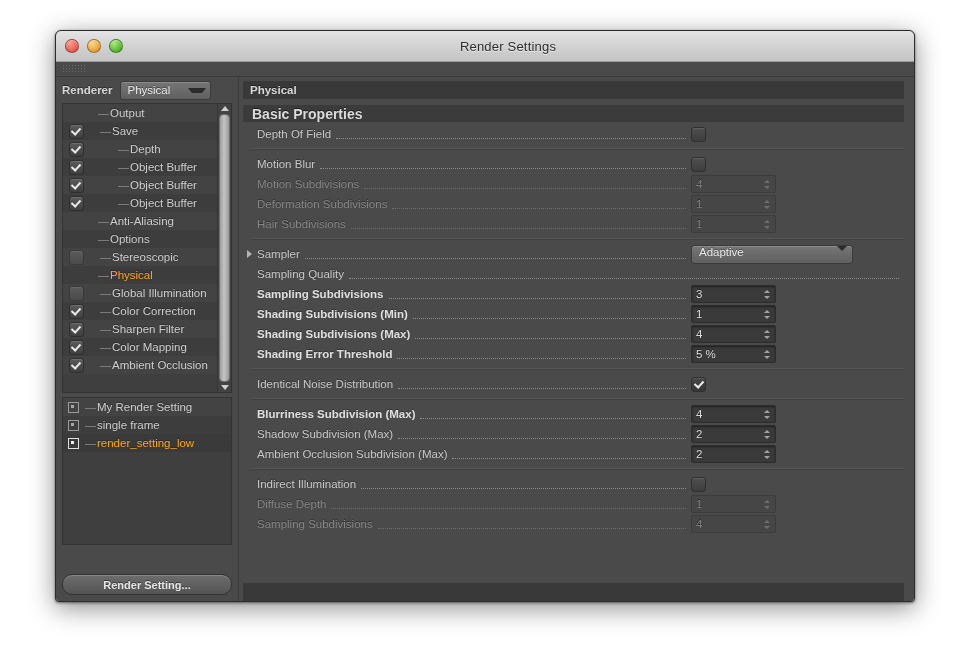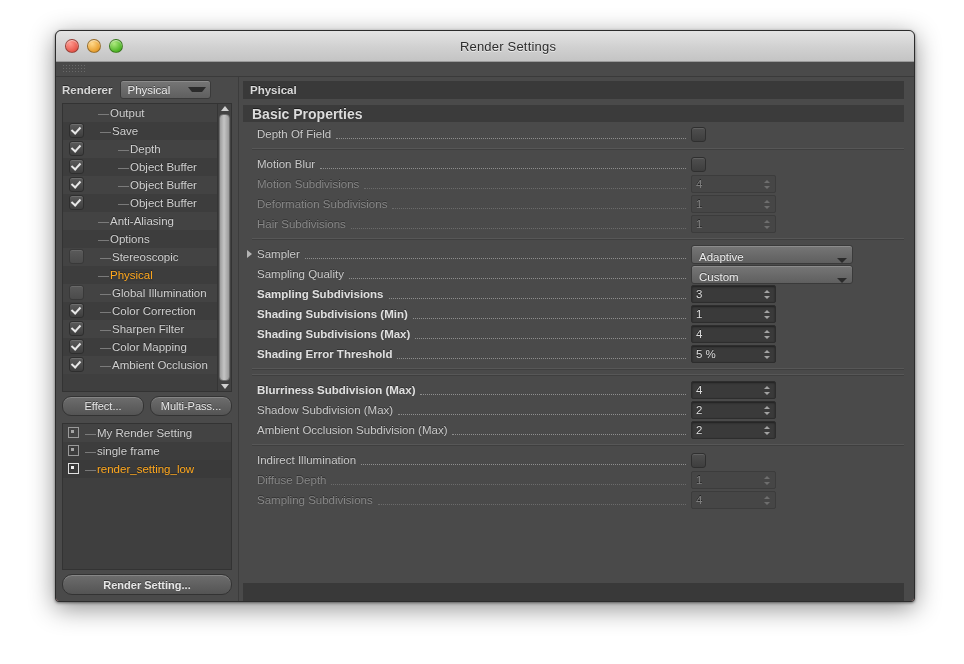--- a/index.html
+++ b/index.html
@@ -409,21 +409,21 @@
   .spin::after  { bottom: 1px; border-top: 3.5px solid #a3a3a3; }
   .numfield.dim .spin::before { border-bottom-color: #6e6e6e; }
   .numfield.dim .spin::after  { border-top-color: #6e6e6e; }
 
   .dropdown {
     width: 148px; height: 17px;
     background: linear-gradient(to bottom,#767676,#5f5f5f);
     border: 1px solid #3a3a3a;
     border-radius: 3px;
     box-shadow: inset 0 1px 0 rgba(255,255,255,0.16);
-    display: flex; align-items: flex-end;
+    display: flex; align-items: flex-start;
     padding: 0 5px 0 7px;
   }
   .dropdown .dv {
     font-size: 11.5px; color: #ececec;
     text-shadow: 0 -1px 0 rgba(0,0,0,0.4);
   }
   .dropdown .darr {
     margin-left: auto;
     width: 0; height: 0;
     border-left: 5px solid transparent;
@@ -570,24 +570,20 @@
                 <span class="tlabel">Ambient Occlusion</span>
               </div>
             </div>
           <div class="vscroll">
             <div class="arrowu"></div>
             <div class="thumb"></div>
             <div class="arrowd"></div>
           </div>
         </div>
 
-        <div id="effectrow">
-          <div class="c4d-btn">Effect...</div>
-          <div class="c4d-btn">Multi-Pass...</div>
-        </div>
 
         <div id="rslist">
             <div class="rsrow">
               <div class="rsicon"></div>
               <span class="tdash">—</span>
               <span class="rslabel">My Render Setting</span>
             </div>
             <div class="rsrow">
               <div class="rsicon"></div>
               <span class="tdash">—</span>
@@ -668,26 +664,20 @@
               <span class="pfield">
                 <div class="dropdown">
                   <span class="dv">Adaptive</span>
                   <span class="darr"></span>
                 </div>
               </span>
             </div>
             <div class="prow">
               <span class="plabel">Sampling Quality</span>
               <span class="dots"></span>
-              <span class="pfield">
-                <div class="dropdown">
-                  <span class="dv">Custom</span>
-                  <span class="darr"></span>
-                </div>
-              </span>
             </div>
             <div class="prow">
               <span class="plabel bold">Sampling Subdivisions</span>
               <span class="dots"></span>
               <span class="pfield">
                 <div class="numfield">
                   <span class="nv">3</span>
                   <span class="spin"></span>
                 </div>
               </span>
@@ -716,20 +706,27 @@
               <span class="plabel bold">Shading Error Threshold</span>
               <span class="dots"></span>
               <span class="pfield">
                 <div class="numfield">
                   <span class="nv">5 %</span>
                   <span class="spin"></span>
                 </div>
               </span>
             </div>
             <div class="divider"></div>
+            <div class="prow">
+              <span class="plabel">Identical Noise Distribution</span>
+              <span class="dots"></span>
+              <span class="pfield">
+                <div class="cbox checked"></div>
+              </span>
+            </div>
             <div class="divider"></div>
             <div class="prow">
               <span class="plabel bold">Blurriness Subdivision (Max)</span>
               <span class="dots"></span>
               <span class="pfield">
                 <div class="numfield">
                   <span class="nv">4</span>
                   <span class="spin"></span>
                 </div>
               </span>

